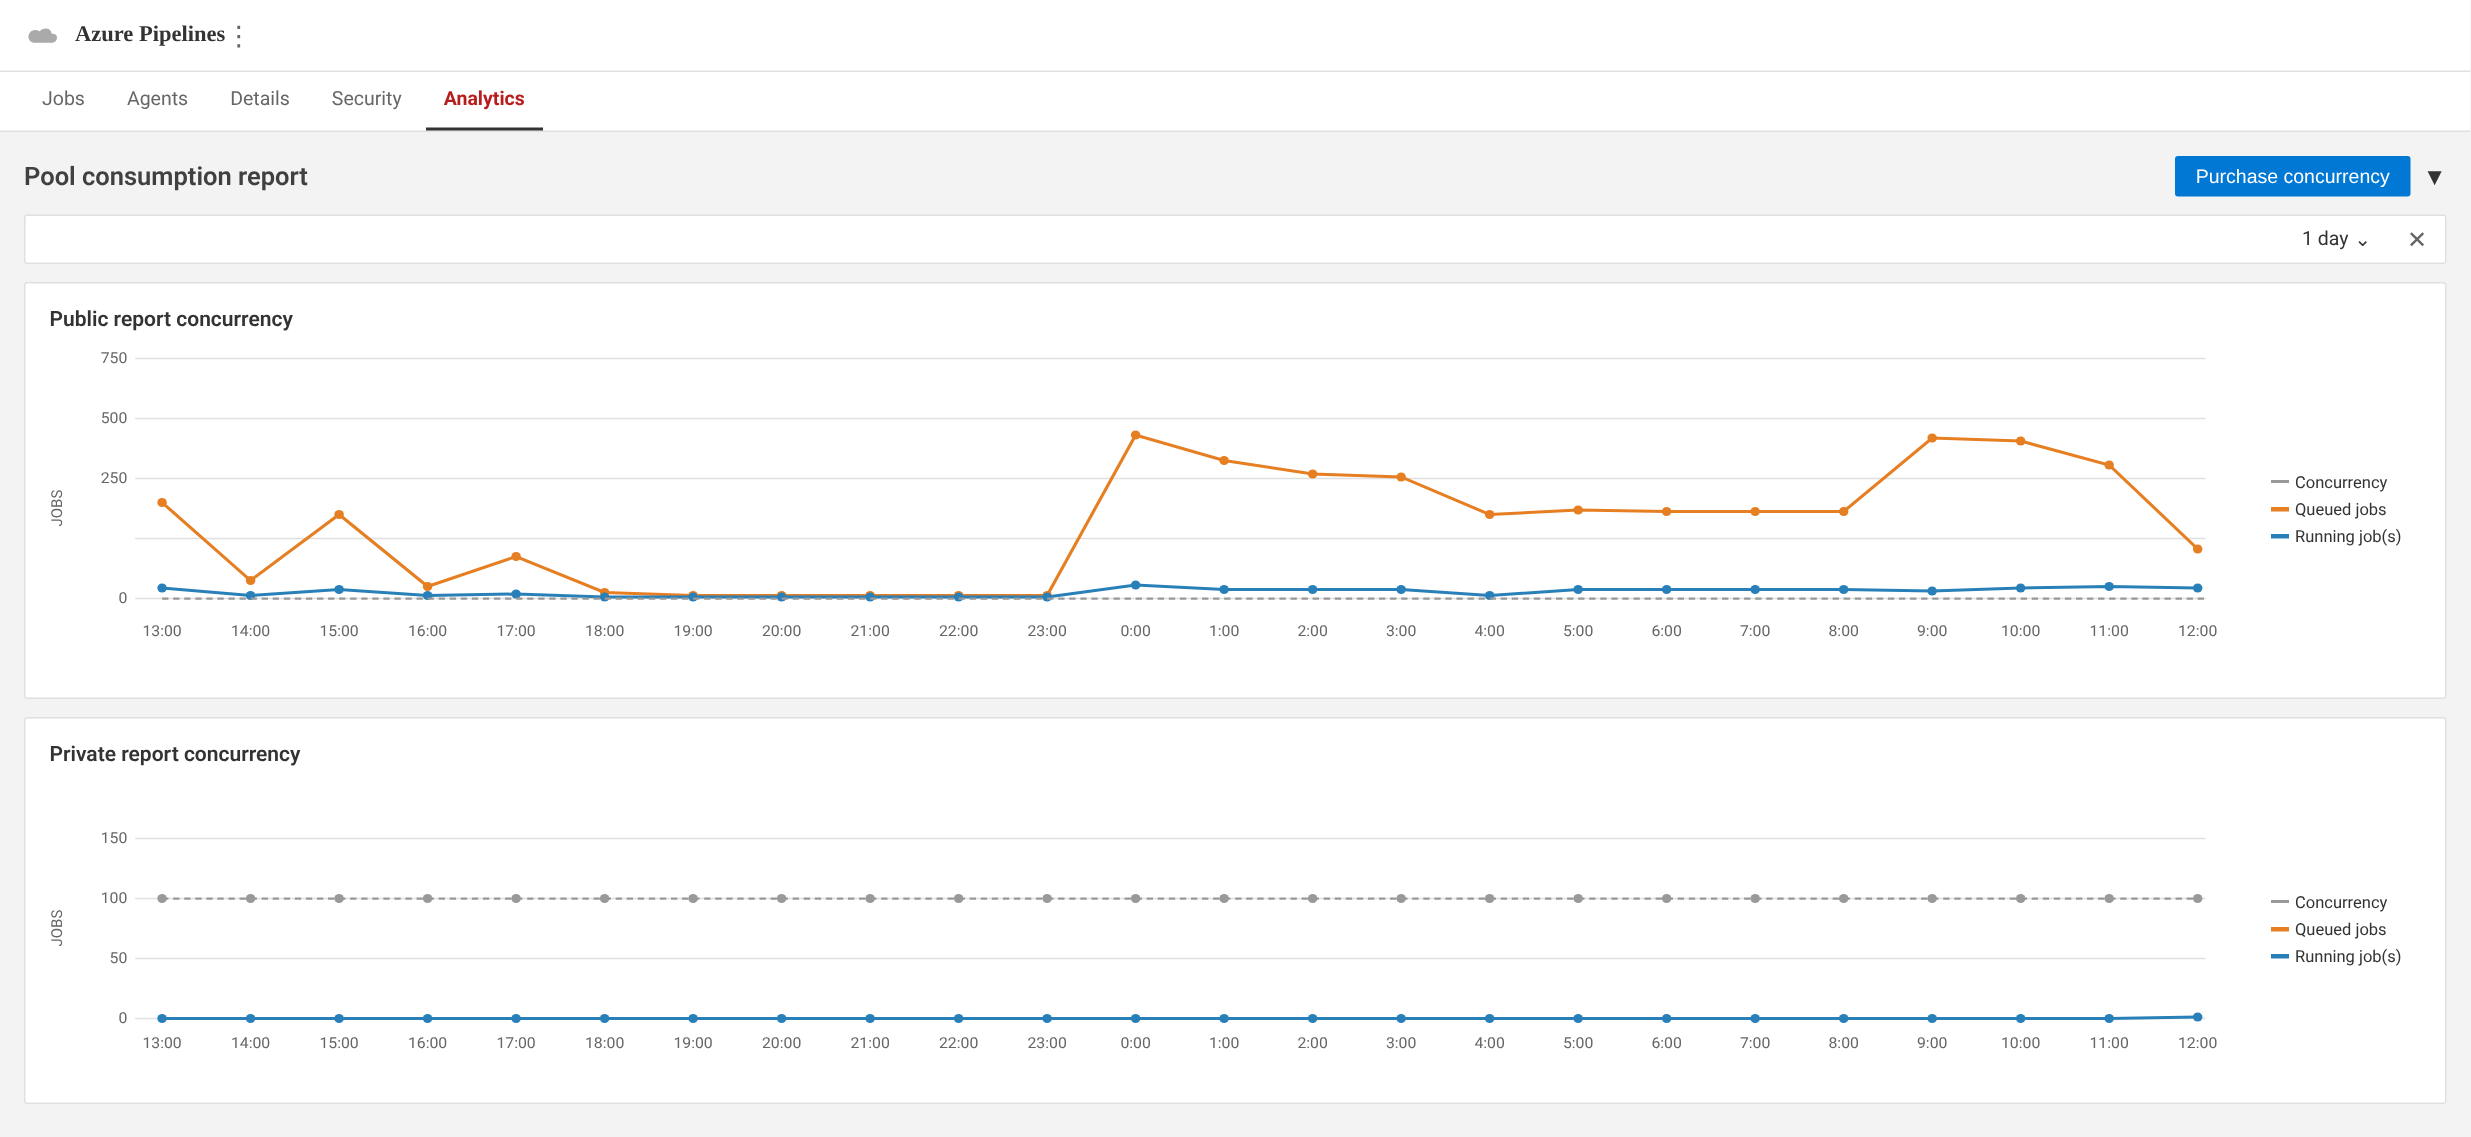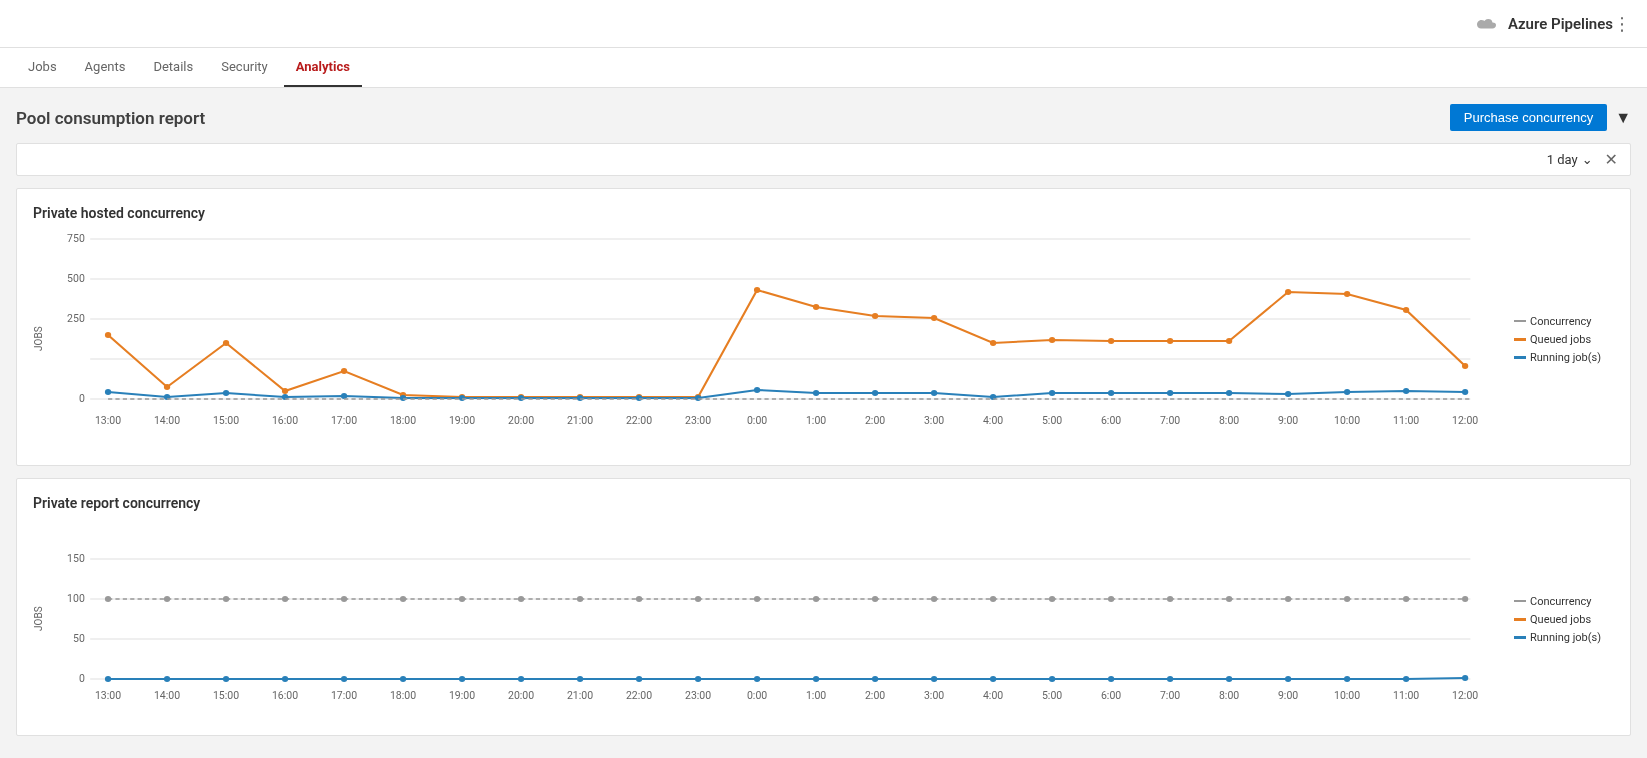--- a/index.html
+++ b/index.html
@@ -1,21 +1,22 @@
 <!DOCTYPE html>
 <html><head>
   <meta charset="utf-8">
   <style>
     * { box-sizing: border-box; margin: 0; padding: 0; }
     body { font-family: -apple-system, BlinkMacSystemFont, 'Segoe UI', Roboto, sans-serif; background: #f3f3f3; font-size: 13px; color: #333; }
 
     .top-bar {
-      display: flex; align-items: center; justify-content: flex-end;
+      display: flex; align-items: center; justify-content: flex-start;
       background: #fff; padding: 0 16px; height: 48px;
       border-bottom: 1px solid #e0e0e0;
+      font-family: Liberation Serif, serif;
     }
     .top-bar-left { display: flex; align-items: center; gap: 10px; }
     .cloud-icon { width: 24px; height: 24px; display: flex; align-items: center; justify-content: center; }
     .app-title { font-size: 15px; font-weight: 600; color: #333; }
     .top-bar-right { display: flex; align-items: center; }
     .more-icon { font-size: 18px; color: #666; cursor: pointer; }
 
     .nav-bar {
       background: #fff; padding: 0 16px;
       border-bottom: 1px solid #e0e0e0;
@@ -37,21 +38,21 @@
     .page-title { font-size: 17px; font-weight: 600; color: #404040; }
     .header-actions { display: flex; align-items: center; gap: 8px; }
     .purchase-btn {
       background: #0078d4; color: #fff; border: none; padding: 6px 14px;
       font-size: 13px; cursor: pointer; border-radius: 2px; font-weight: 500;
     }
     .filter-icon { font-size: 16px; color: #333; cursor: pointer; }
 
     .filter-bar {
       display: flex; align-items: center; justify-content: flex-end;
-      padding: 6px 0; gap: 12px; background: #fff; border: 1px solid #e0e0e0;
+      padding: 6px 0; gap: 24px; background: #fff; border: 1px solid #e0e0e0;
       border-radius: 2px; padding: 6px 12px; margin-bottom: 12px;
     }
     .day-select {
       display: flex; align-items: center; gap: 4px; font-size: 13px; cursor: pointer;
     }
     .close-btn { color: #666; cursor: pointer; font-size: 16px; }
 
     .chart-section {
       background: #fff; border: 1px solid #e0e0e0; border-radius: 2px;
       padding: 16px; margin-bottom: 12px;
@@ -113,21 +114,21 @@
 
   <div class="filter-bar">
     <div class="day-select">
       <span>1 day</span>
       <span>⌄</span>
     </div>
     <span class="close-btn">✕</span>
   </div>
 
   <div class="chart-section">
-    <div class="chart-title">Private hosted concurrency</div>
+    <div class="chart-title">Public report concurrency</div>
     <div class="chart-container">
       <div class="chart-y-label">JOBS</div>
       <div class="chart-area">
         <svg width="100%" height="220" viewBox="0 0 1380 220" preserveAspectRatio="none">
 
           <line x1="40" y1="10" x2="1350" y2="10" class="grid-line"></line>
           <line x1="40" y1="50" x2="1350" y2="50" class="grid-line"></line>
           <line x1="40" y1="90" x2="1350" y2="90" class="grid-line"></line>
           <line x1="40" y1="130" x2="1350" y2="130" class="grid-line"></line>
           <line x1="40" y1="170" x2="1350" y2="170" class="grid-line"></line>

